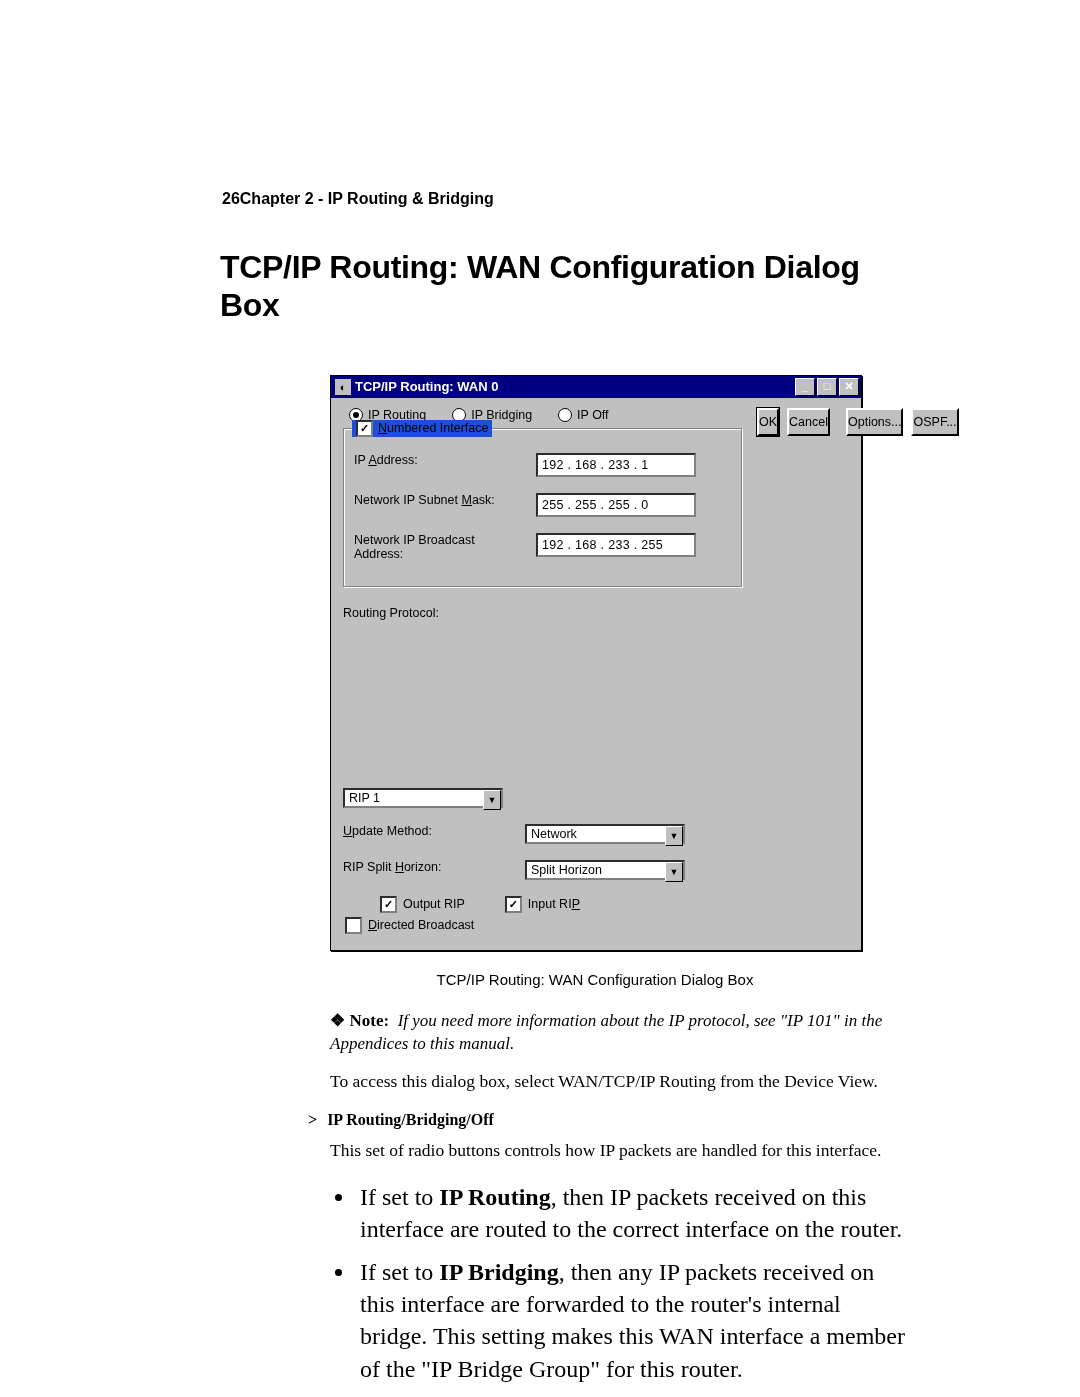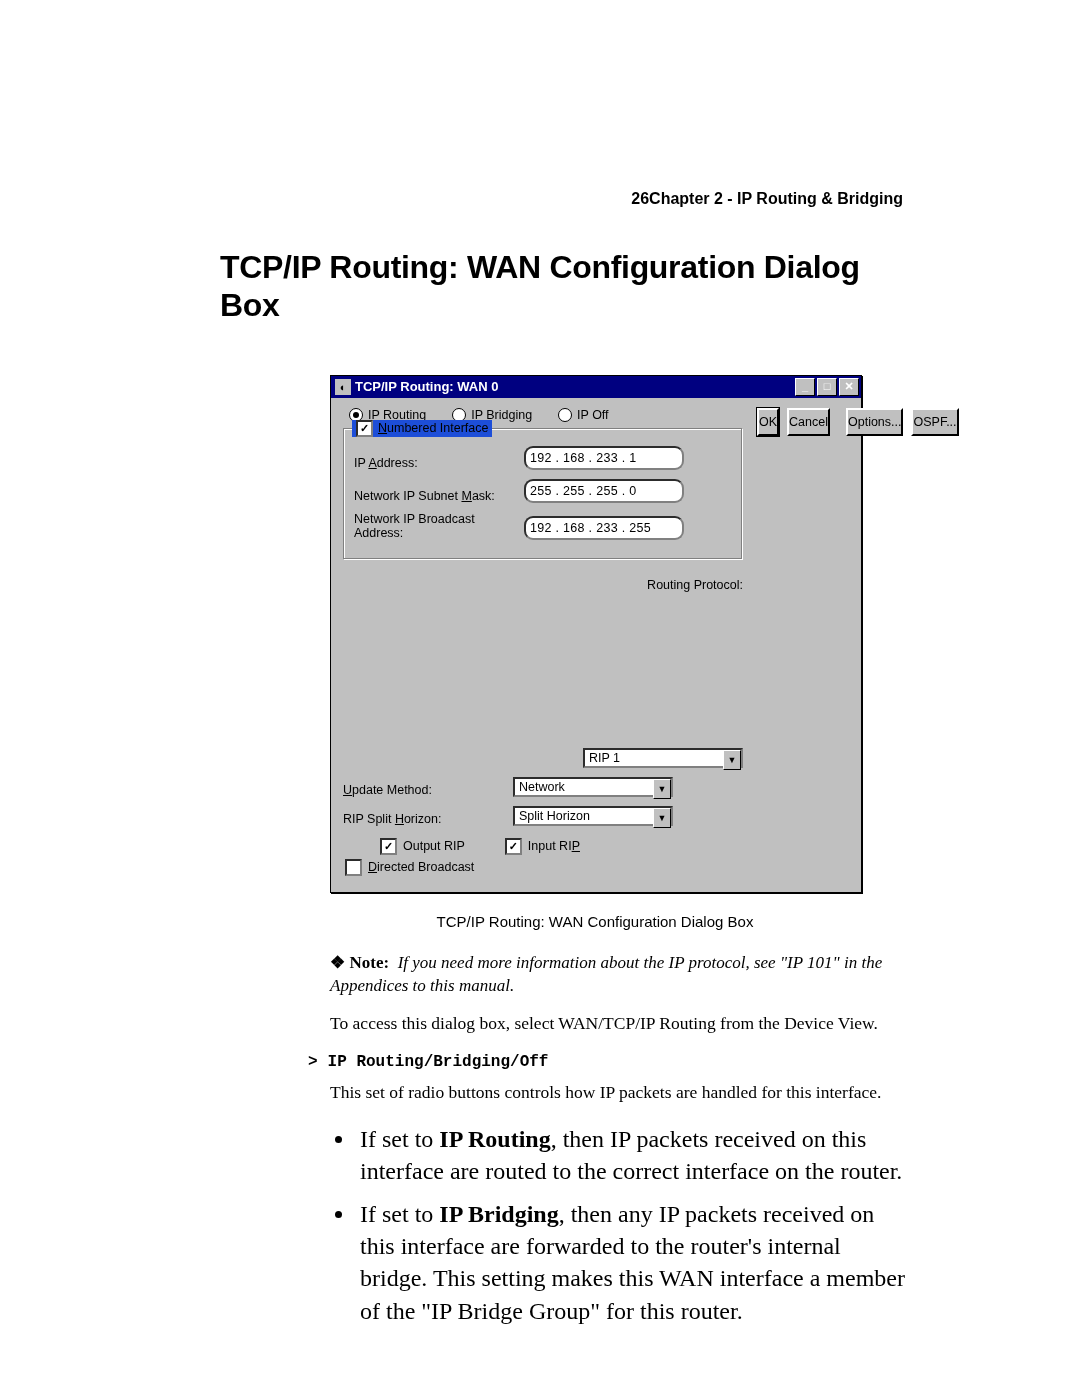--- a/index.html
+++ b/index.html
@@ -11,21 +11,21 @@
   }
   .page {
     width: 1080px;
     height: 1397px;
     position: relative;
     box-sizing: border-box;
     padding: 190px 175px 0 220px;
   }
   .header-line {
     display: flex;
-    justify-content: flex-end;
+    justify-content: flex-start;
     font-family: Arial, Helvetica, sans-serif;
     font-weight: bold;
     font-size: 16px;
     margin-bottom: 40px;
     padding: 0 2px;
   }
   .page-title {
     font-family: Arial, Helvetica, sans-serif;
     font-weight: bold;
     font-size: 32px;
@@ -118,33 +118,33 @@
     padding: 8px 10px 10px 10px;
     margin-top: 6px;
     position:relative;
   }
   .groupbox .legend {
     position:absolute; top:-9px; left:8px;
     background:#1d4ed8; padding:0 4px;
     display:flex;align-items:center;gap:5px;
   }
   .form-row {
-    display:flex; align-items:flex-end;
-    margin: 9px 0;
-    gap:0;
+    display:flex; align-items:flex-start;
+    margin: 16px 0;
+    gap:12px;
   }
   .form-row label { flex: 0 0 170px; }
   .ip-input, .sel {
     background:#fff; border:2px inset #808080;
     height:20px; font-size:12.5px;
     padding: 0 4px;
     display:flex;align-items:center;
     font-family: inherit;
   }
-  .ip-input { width: 148px; letter-spacing: 0.3px; justify-content:flex-start;border-radius:9px;}
+  .ip-input { width: 148px; letter-spacing: 0.3px; justify-content:flex-start;}
   .sel-wrap { position:relative; width:160px;}
   .sel { width:100%; box-sizing:border-box; padding-right:16px;}
   .sel-arrow {
     position:absolute; right:2px; top:2px; width:16px; height:18px;
     background:#c0c0c0; border:1px outset #fff;
     border-right-color:#404040;border-bottom-color:#404040;
     display:flex;align-items:center;justify-content:center;
     font-size:9px;
   }
   .chk {
@@ -171,21 +171,21 @@
     line-height: 1.35;
   }
   .note .diamond { font-weight:bold; }
   .note-italic { font-style: italic; text-align: center; }
   .body-text {
     margin: 0 0 18px 110px;
     font-size: 17.5px;
     line-height: 1.35;
   }
   .section-head {
-    font-family: Liberation Mono, monospace;
+    font-family: Liberation Serif, serif;
     font-weight: bold;
     font-size: 16px;
     margin: 0 0 10px 88px;
   }
   .section-head .chev { margin-right: 10px;}
   ul.bullets {
     margin: 0 0 0 136px;
     padding: 0;
     font-size: 24px;
     line-height: 1.35;

